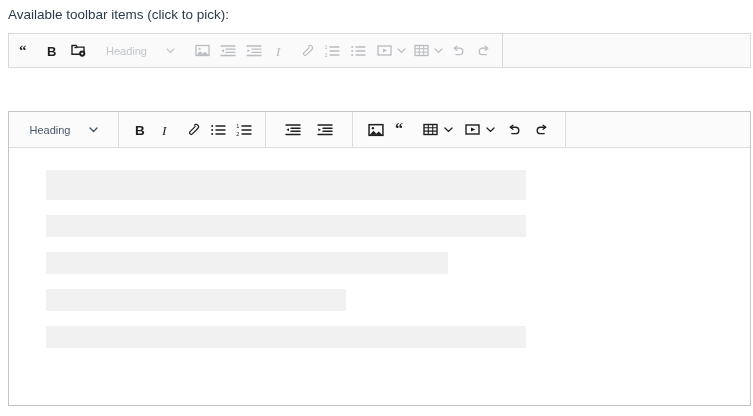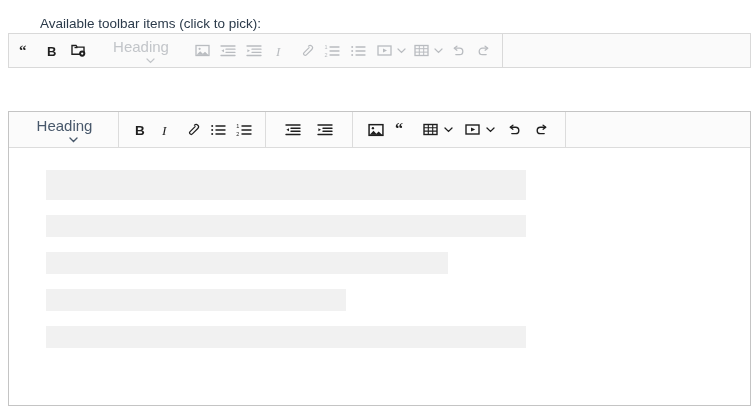--- a/index.html
+++ b/index.html
@@ -10,21 +10,21 @@
     font-family: "Liberation Sans", sans-serif;
     -webkit-font-smoothing: antialiased;
   }
   .page { position: relative; width: 753px; height: 416px; overflow: hidden; }
 
   .section-label {
     font-size: 13.5px;
     color: #2b3a4a;
     line-height: 16px;
   }
-  #label-available { position: absolute; left: 8px; top: 16px; margin-left: 32px; }
+  #label-available { position: absolute; left: 8px; top: 7px; }
   #label-picked    { position: absolute; left: 8px; top: 85px; }
 
   
   .avail-wrap {
     position: absolute; left: 8px; top: 33px;
     width: 743px; height: 35px;
     display: flex; align-items: stretch;
   }
   .avail-items {
     width: 494px;
@@ -68,24 +68,23 @@
     width: 26px; height: 26px;
     display: inline-flex; align-items: center; justify-content: center;
     cursor: pointer; border-radius: 2px;
     color: #1a1a1a;
   }
   .btn.dim { color: #b9bcc0; }
   .btn.dark { color: #1f1f1f; }
   .btn svg { display: block; }
 
   .combo {
-    display: inline-flex; align-items: center; justify-content: space-between;
+    display: inline-flex; align-items: center; justify-content: center;
     height: 26px; cursor: pointer;
-    font-size: 15px;
-    flex-direction: column;
+    font-size: 11px;
   }
   .combo .cap { white-space: nowrap; }
   .combo .chev { margin-left: 18px; display: inline-flex; }
 
   .combo.avail { width: 98px; color: #c2c5c9; padding: 0 6px 0 8px; }
   .combo.picked { width: 96px; color: #48586b; padding: 0 6px 0 8px; }
 
   .split { display: inline-flex; align-items: center; }
   .split .chev { margin-left: -2px; display: inline-flex; }
 

